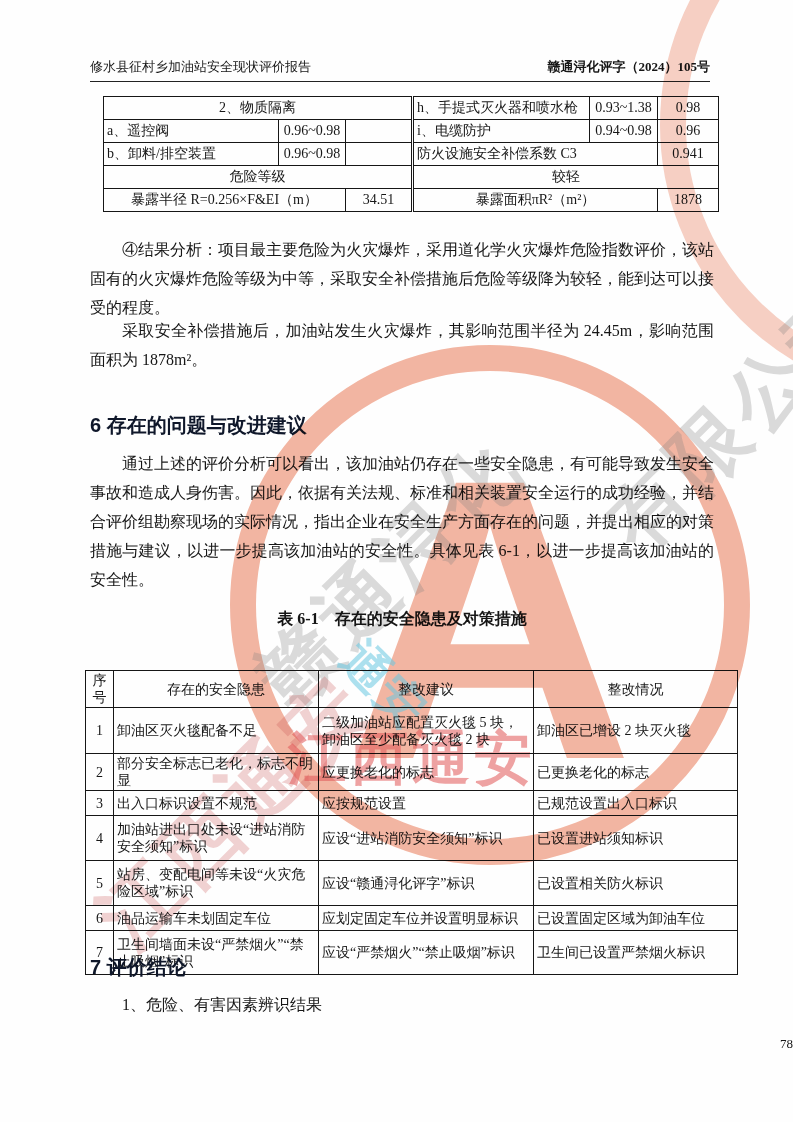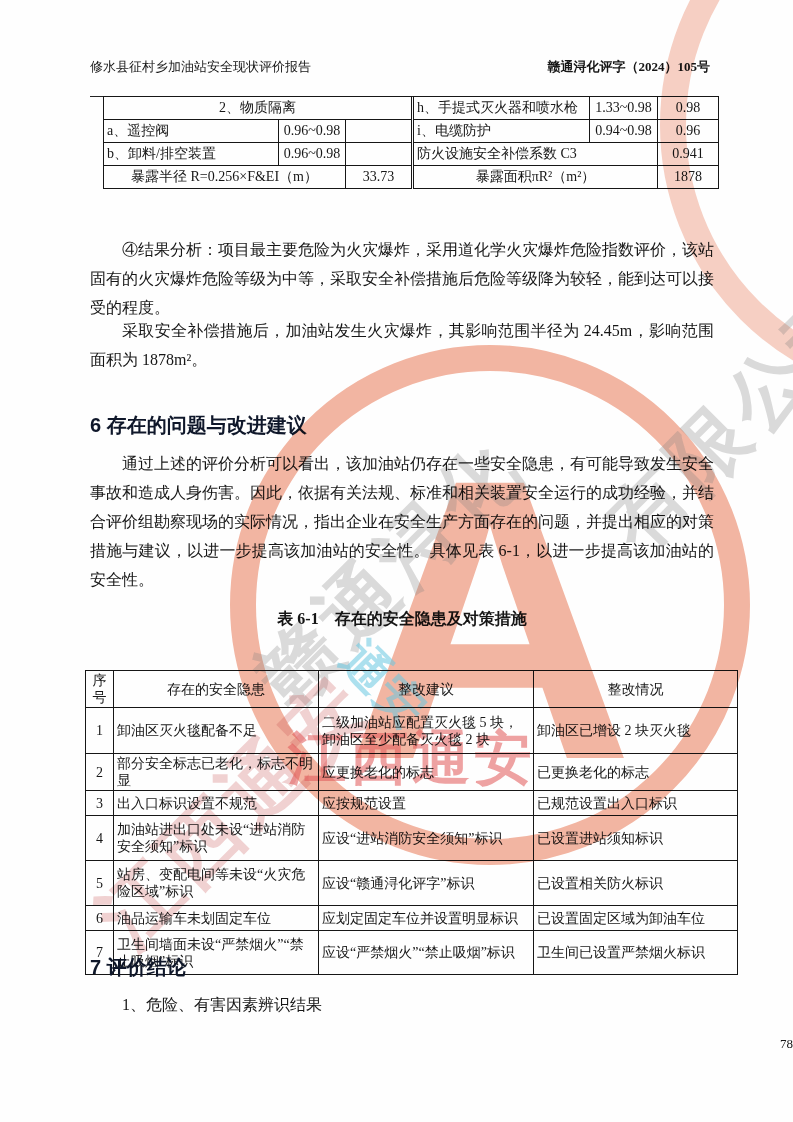--- a/index.html
+++ b/index.html
@@ -7,21 +7,21 @@
     position:relative; width:793px; height:1122px; margin:0 auto;
     background:#fefefe; overflow:hidden;
     font-family:"Liberation Serif","DejaVu Serif",serif; color:#161616;
   }
   .content{position:relative; z-index:1;}
 
   
   .header{
     position:absolute; left:90px; top:58px; width:620px;
     display:flex; justify-content:space-between; align-items:flex-end;
-    border-bottom:1px solid #222; padding-bottom:20px; font-size:13px;
+    border-bottom:1px solid #222; padding-bottom:5px; font-size:13px;
   }
   .header .right{font-weight:bold;}
 
   
   table{border-collapse:collapse; table-layout:fixed;}
   td{border:1px solid #161616; font-size:14px; line-height:18px;
      padding:1px 3px; vertical-align:middle; overflow:hidden;}
   td.c{text-align:center;}
   td.dl{border-left:3px double #161616;}
 
@@ -85,41 +85,45 @@
           <col style="width:67px">
           <col style="width:67px">
         <col style="width:177px">
           <col style="width:68px">
           <col style="width:61px">
       </colgroup>
       <tbody>
           <tr>
         <td colspan="3" class="c">2、物质隔离</td>
         <td class="dl">h、手提式灭火器和喷水枪</td>
-        <td class="c">1.33~0.98</td>
+        <td class="c">0.93~1.38</td>
         <td class="c">0.98</td>
       </tr>
       <tr>
         <td>a、遥控阀</td>
         <td class="c">0.96~0.98</td>
         <td></td>
         <td class="dl">i、电缆防护</td>
         <td class="c">0.94~0.98</td>
         <td class="c">0.96</td>
       </tr>
       <tr>
         <td>b、卸料/排空装置</td>
         <td class="c">0.96~0.98</td>
         <td></td>
         <td colspan="2" class="dl">防火设施安全补偿系数 C3</td>
         <td class="c">0.941</td>
       </tr>
       <tr>
+        <td colspan="3" class="c">危险等级</td>
+        <td colspan="3" class="c dl">较轻</td>
+      </tr>
+      <tr>
         <td colspan="2" class="c">暴露半径 R=0.256×F&amp;EI（m）</td>
-        <td class="c">33.73</td>
+        <td class="c">34.51</td>
         <td colspan="2" class="c dl">暴露面积πR²（m²）</td>
         <td class="c">1878</td>
       </tr>
     </tbody>
       </table>
 
     <div class="para" style="top:235px">④结果分析：项目最主要危险为火灾爆炸，采用道化学火灾爆炸危险指数评价，该站固有的火灾爆炸危险等级为中等，采取安全补偿措施后危险等级降为较轻，能到达可以接受的程度。</div>
     <div class="para" style="top:316px">采取安全补偿措施后，加油站发生火灾爆炸，其影响范围半径为 24.45m，影响范围面积为 1878m²。</div>
 
     <div class="h-sec" style="top:412px">6 存在的问题与改进建议</div>

